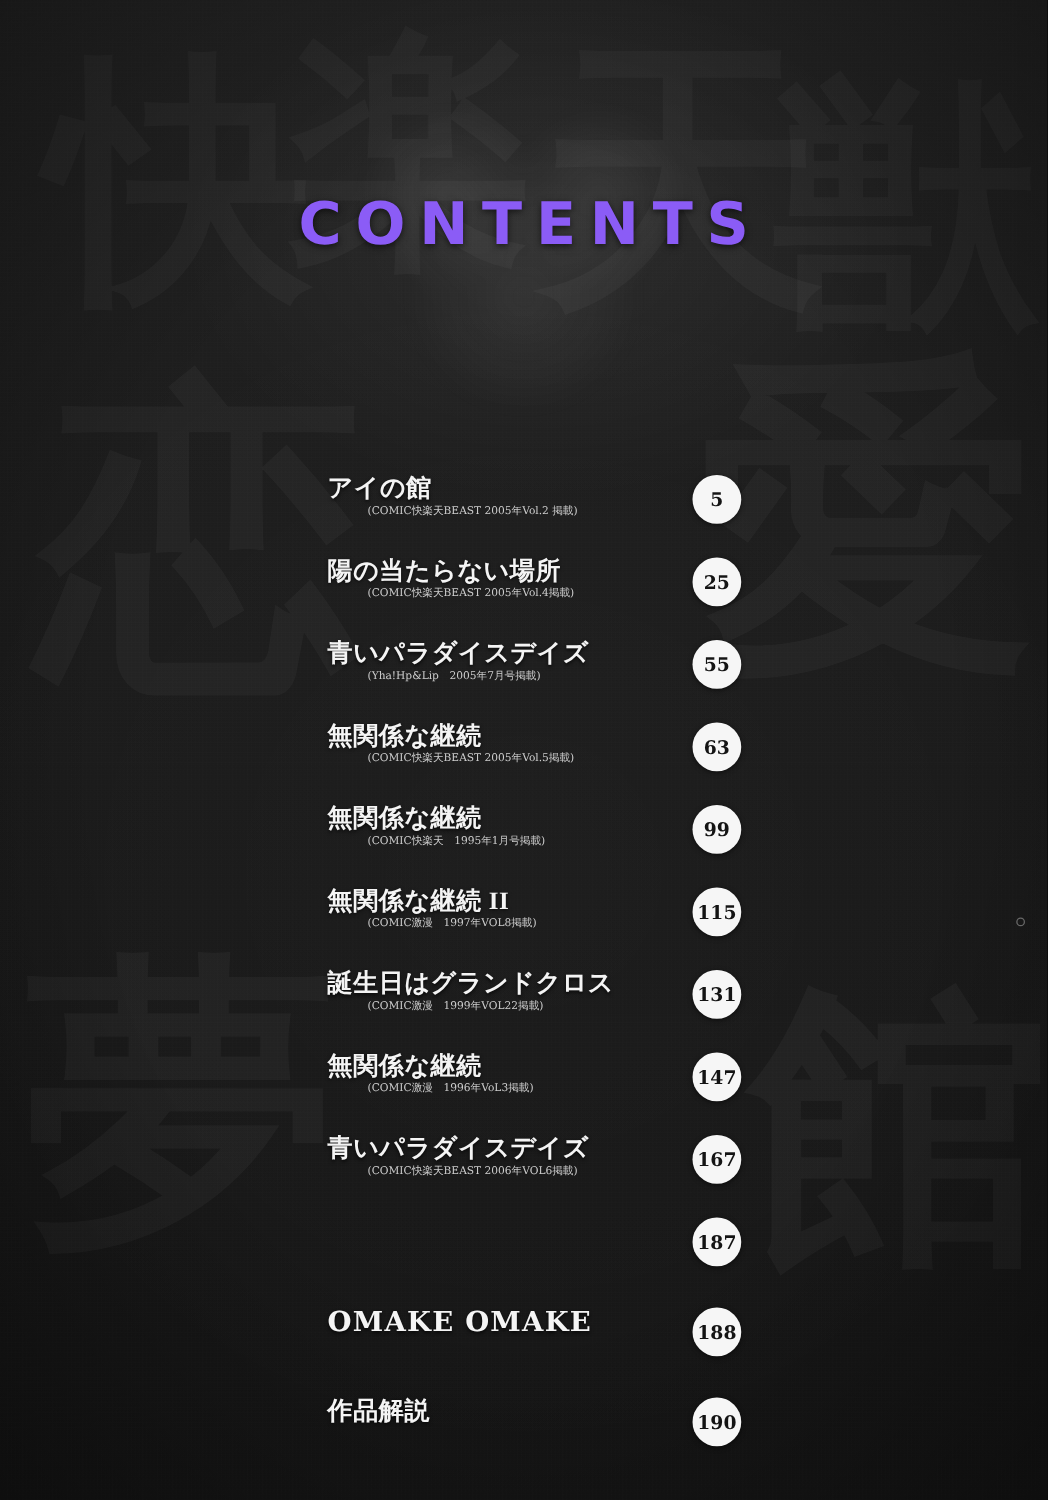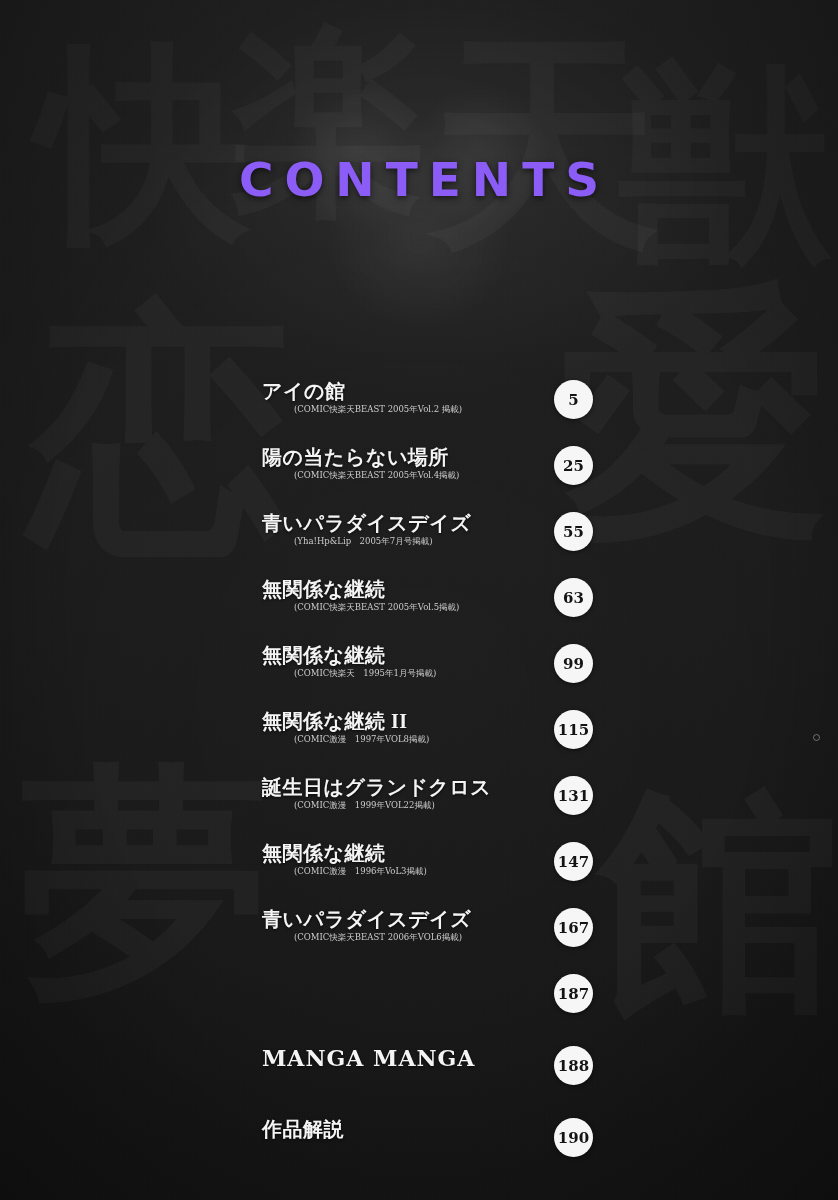--- a/index.html
+++ b/index.html
@@ -212,21 +212,21 @@
       </div>
       <div class="entry spacer-md">
         <div class="entry-title">青いパラダイスデイズ</div>
         <div class="entry-sub">(COMIC快楽天BEAST 2006年VOL6掲載)</div>
         <div class="page-num">167</div>
       </div>
       <div class="entry spacer-lg">
         <div class="page-num">187</div>
       </div>
       <div class="entry spacer-lg">
-        <div class="entry-title latin">MANGA MANGA</div>
+        <div class="entry-title latin">OMAKE OMAKE</div>
         <div class="page-num">188</div>
       </div>
       <div class="entry spacer-lg">
         <div class="entry-title">作品解説</div>
         <div class="page-num">190</div>
       </div>
     </div>
 
   <div class="speck"></div>
 

